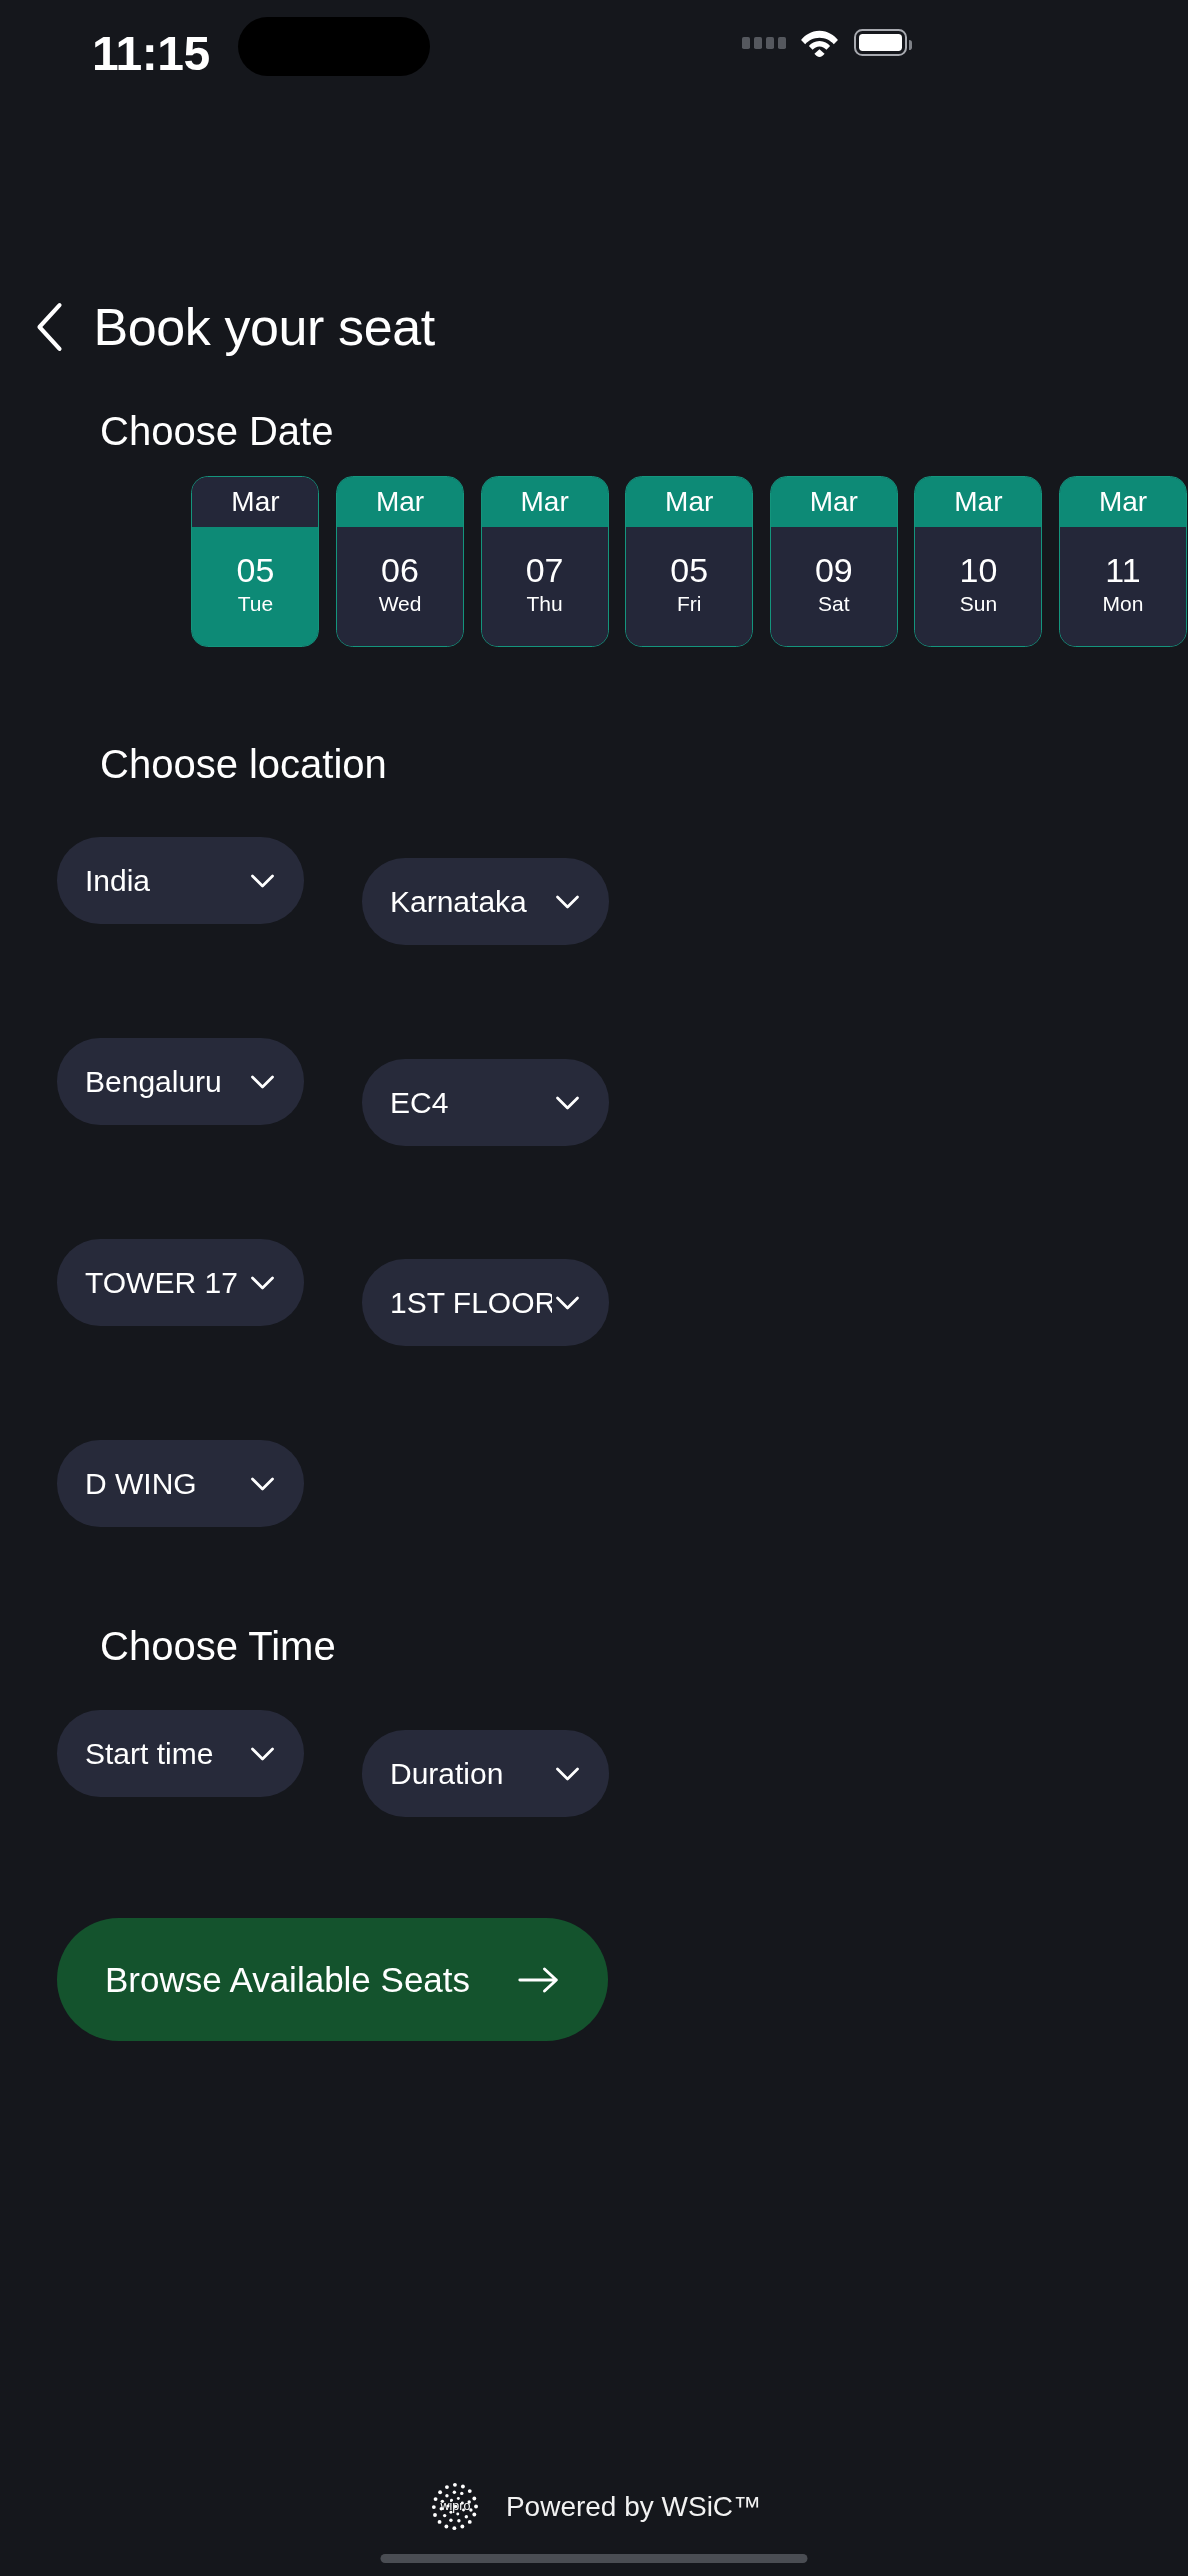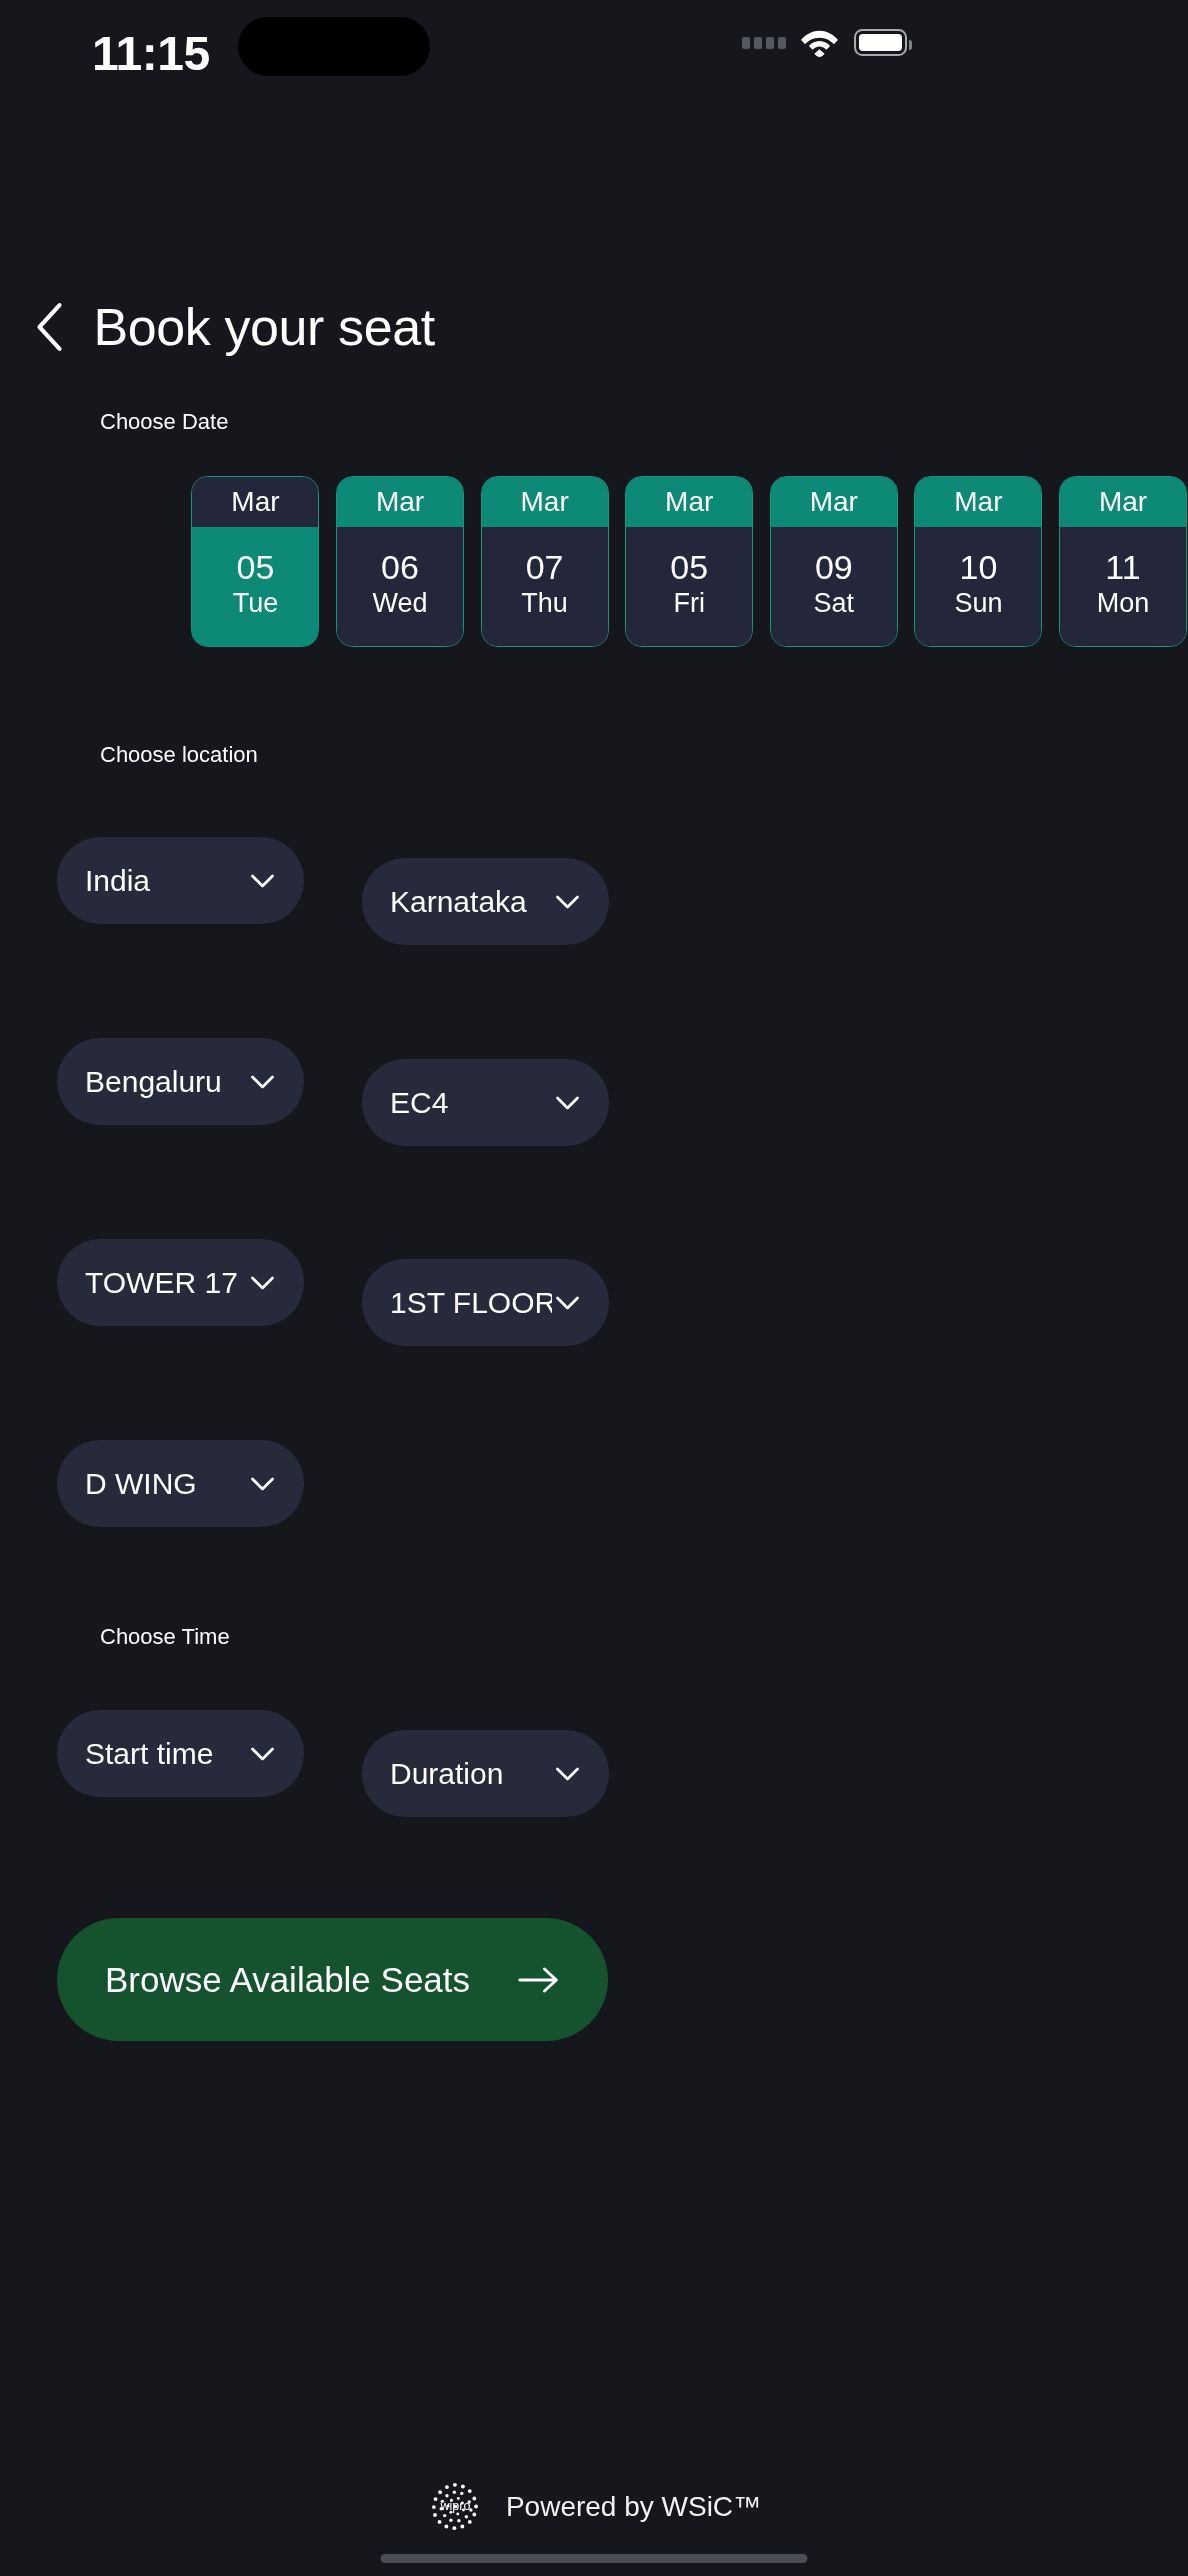--- a/index.html
+++ b/index.html
@@ -73,21 +73,21 @@
     cursor: pointer;
   }
   .page-title {
     font-size: 52px; font-weight: 400; color: #ffffff;
     letter-spacing: -0.4px;
   }
 
   
   .section-label {
     position: absolute; left: 100px;
-    font-size: 22px; font-weight: 400; color: #ffffff;
+    font-size: 40px; font-weight: 400; color: #ffffff;
   }
 
   
   .date-strip {
     position: absolute; left: 100px; top: 476px;
     width: 1087px; height: 175px;
     display: flex; gap: 16.6px;
     overflow: hidden;
     justify-content: flex-end;
   }
@@ -110,21 +110,21 @@
   }
   .date-body {
     flex: 1;
     background: #242739;
     display: flex; flex-direction: column;
     align-items: center; justify-content: center;
     gap: 1.8px;
     padding-bottom: 5px;
   }
   .date-num { font-size: 34px; color: #ffffff; line-height: 1.1; }
-  .date-dow { font-size: 27px; color: #ffffff; line-height: 1.15; }
+  .date-dow { font-size: 21px; color: #ffffff; line-height: 1.15; }
   
   .date-card.selected .date-month { background: #242739; }
   .date-card.selected .date-body  { background: #0d8a76; }
 
   
   .dropdown {
     position: absolute;
     width: 247px; height: 87px;
     background: #272a3a;
     border-radius: 43px;

